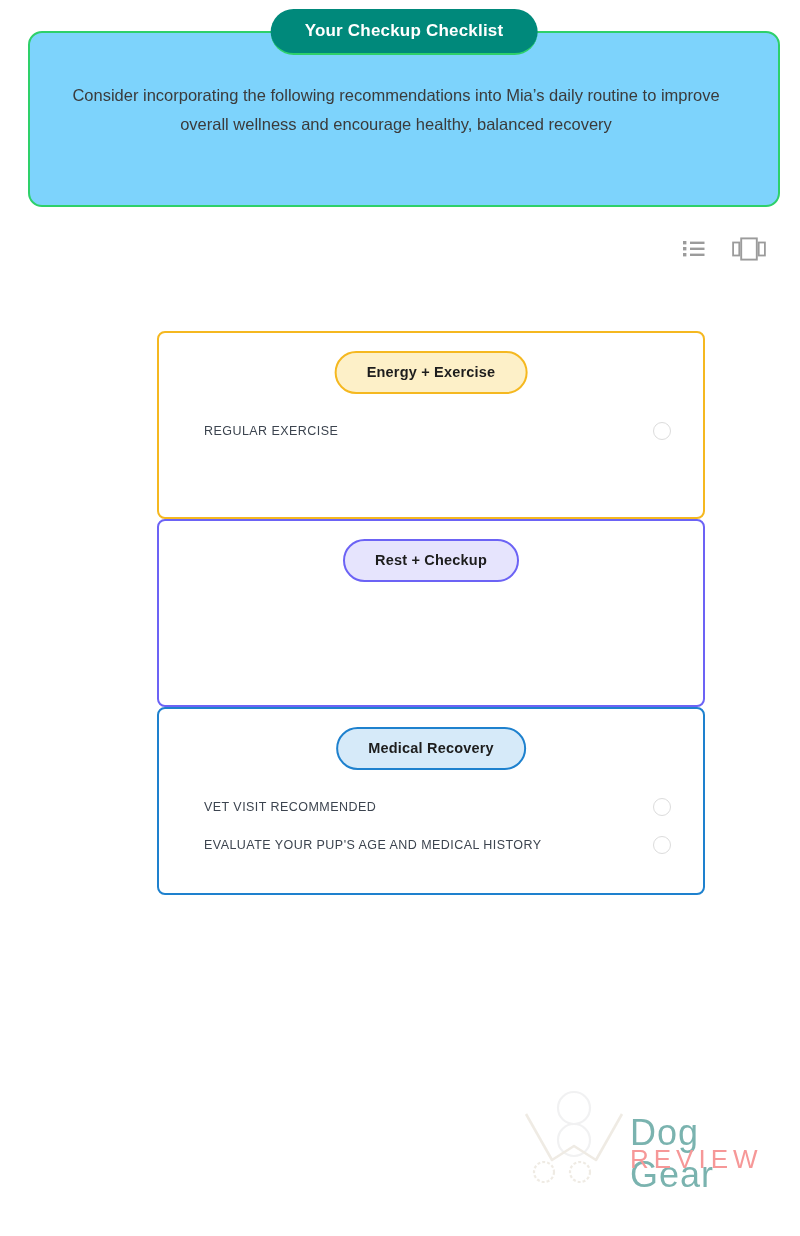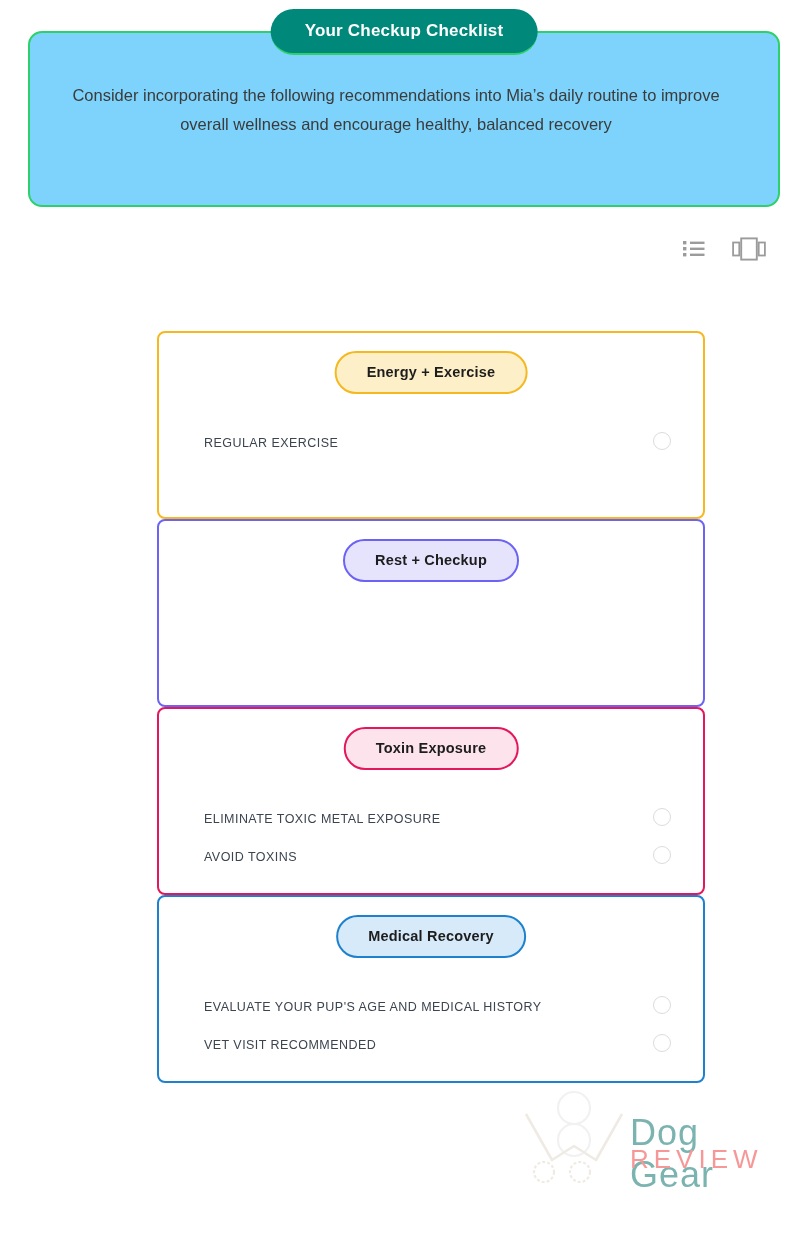--- a/index.html
+++ b/index.html
@@ -93,21 +93,21 @@
     line-height:1;
     box-sizing:border-box;
     letter-spacing:.2px;
   }
   .card-items{
     position:absolute;
     left:45px; right:32px; top:79px;
   }
   .card-row{
     display:flex;
-    align-items:flex-end;
+    align-items:center;
     justify-content:space-between;
     height:38px;
   }
   .row-label{
     font-size:12.5px;
     letter-spacing:.45px;
     color:#3c444f;
     text-transform:uppercase;
     font-weight:400;
     white-space:nowrap;
@@ -179,42 +179,29 @@
       <div class="card-items">
         <div class="card-row">
           <span class="row-label">Regular Exercise</span>
           <span class="row-check"></span>
         </div>
       </div>
     </div>
     <div class="card" style="--accent: #6c63f5; --pill: #e6e4fd;">
       <div class="card-pill">Rest + Checkup</div>
     </div>
-    <div class="card" style="--accent: #e4175c; --pill: #fde3ec;">
-      <div class="card-pill">Toxin Exposure</div>
-      <div class="card-items">
-        <div class="card-row">
-          <span class="row-label">Eliminate Toxic Metal Exposure</span>
-          <span class="row-check"></span>
-        </div>
-        <div class="card-row">
-          <span class="row-label">Avoid Toxins</span>
-          <span class="row-check"></span>
-        </div>
-      </div>
-    </div>
     <div class="card" style="--accent: #1e81ce; --pill: #d6eaf9;">
       <div class="card-pill">Medical Recovery</div>
       <div class="card-items">
         <div class="card-row">
-          <span class="row-label">Evaluate Your Pup's Age And Medical History</span>
+          <span class="row-label">Vet Visit Recommended</span>
           <span class="row-check"></span>
         </div>
         <div class="card-row">
-          <span class="row-label">Vet Visit Recommended</span>
+          <span class="row-label">Evaluate Your Pup's Age And Medical History</span>
           <span class="row-check"></span>
         </div>
       </div>
     </div>
   </div>
 
 <div class="watermark">
   <svg width="104" height="98" viewBox="0 0 104 98" style="position:absolute;left:0;top:0;">
     <circle cx="52" cy="20" r="16" stroke="#e6e7e8" stroke-width="2.2" fill="none"></circle>
     <circle cx="52" cy="52" r="16" stroke="#e6e7e8" stroke-width="2.2" fill="none"></circle>

